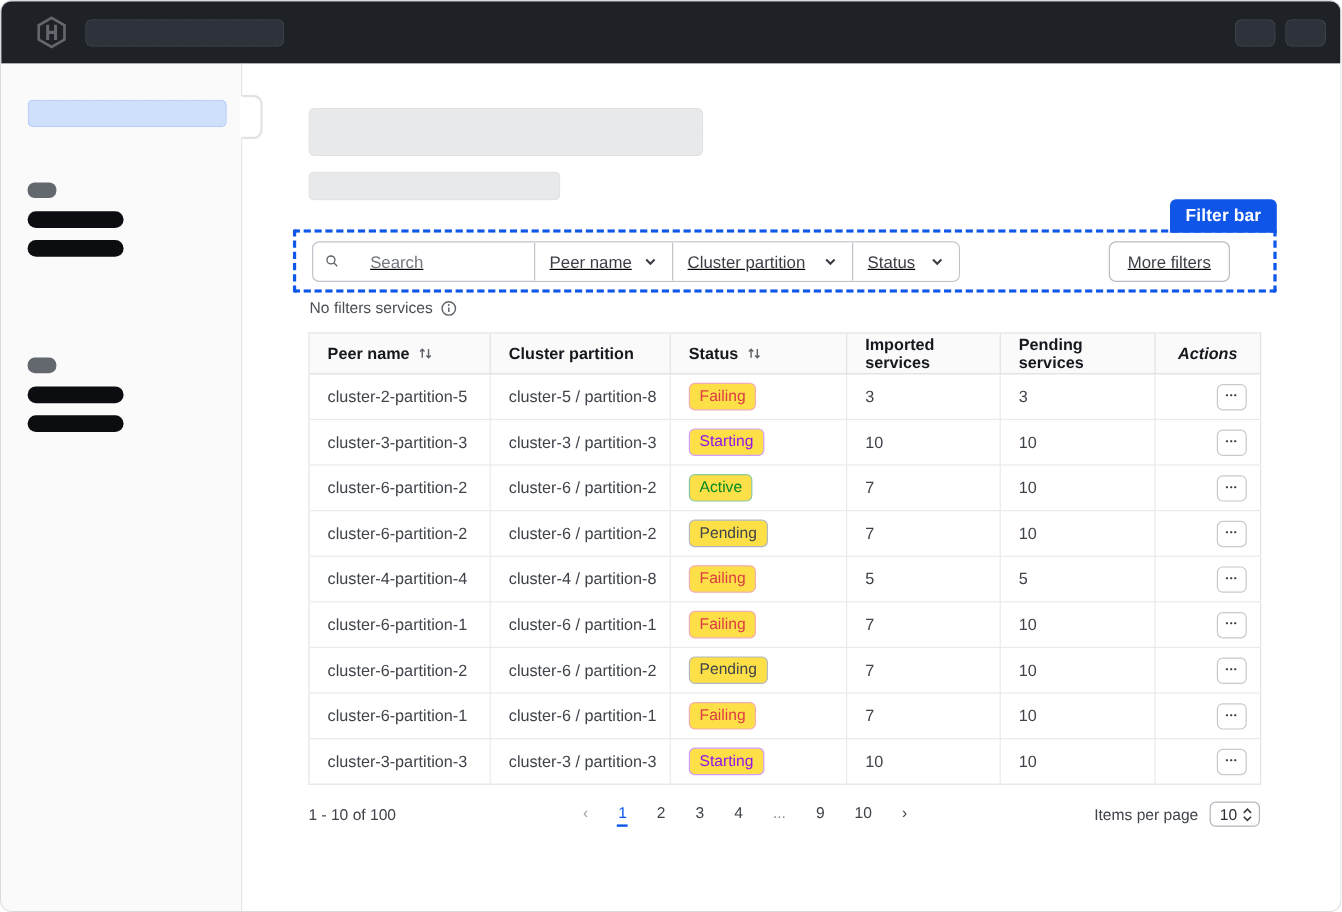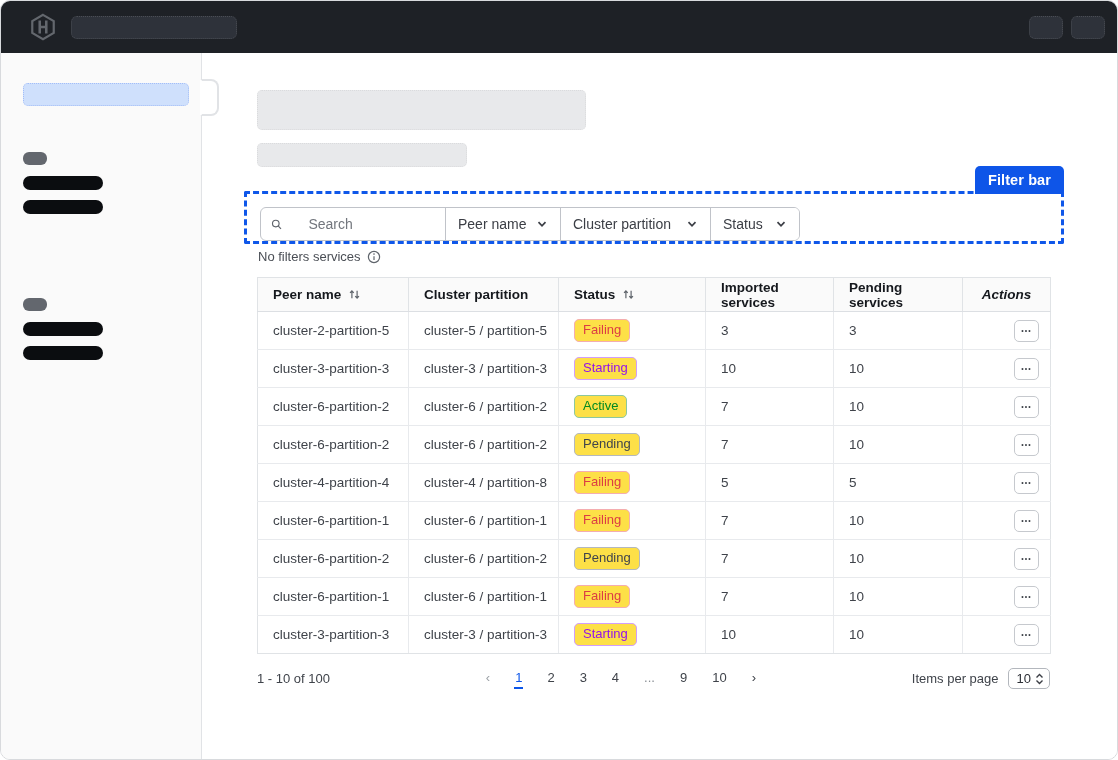--- a/index.html
+++ b/index.html
@@ -22,22 +22,22 @@
   .skel.blue{width:166px;height:23px;margin:30px 0 0 22px;background:#cfe0fc;border:1px dotted rgba(28,86,233,.25);border-radius:5px;}
   .skel.pill{width:24px;height:13px;background:#63676e;margin-left:22px;}
   .skel.bar{width:80px;height:14px;background:#0b0d10;border-radius:7px;margin-left:22px;}
   .mt46{margin-top:46px;} .mt10{margin-top:10px;} .mt11{margin-top:11px;} .mt84{margin-top:84px;}
   
   .main{flex:1;background:#fff;padding:0 54px 0 55px;box-sizing:border-box;position:relative;}
   .skel-title{width:327px;height:38px;background:#e8e9eb;border:1px dotted rgba(0,0,0,.06);border-radius:5px;margin-top:37px;}
   .skel-sub{width:208px;height:22px;background:#e8e9eb;border:1px dotted rgba(0,0,0,.06);border-radius:5px;margin-top:13px;}
   
   .filter-wrap{position:relative;margin:24px 0 0 -13px;width:820px;height:53px;box-sizing:border-box;
-               border:3px dashed #0f57e9;border-radius:2px;display:flex;align-items:flex-end;
-               padding:0 36px 0 13px;}
+               border:3px dashed #0f57e9;border-radius:2px;display:flex;align-items:center;
+               padding:0 36px 0 13px;text-decoration:underline;}
   .filter-tag{position:absolute;top:-28px;right:-3px;height:28px;background:#0e55e8;color:#fff;
               font-size:14.5px;font-weight:700;display:flex;align-items:center;padding:0 13px;
               border-radius:5px 5px 0 0;letter-spacing:.1px;}
   .filter-group{display:flex;align-items:stretch;height:34px;border:1px solid #c0c3c9;border-radius:6px;
                 background:#fff;overflow:hidden;box-sizing:border-box;}
   .search-seg{width:184px;display:flex;align-items:center;padding:0 8px 0 10px;box-sizing:border-box;gap:24px;}
   .search-seg input{border:none;outline:none;font-size:14px;color:#3f434a;width:100%;font-family:inherit;background:transparent;}
   .search-seg input::placeholder{color:#72767d;opacity:1;}
   .seg{display:flex;align-items:center;justify-content:space-between;border-left:1px solid #c0c3c9;
        padding:0 12px;box-sizing:border-box;font-size:14px;color:#3b3e45;cursor:pointer;background:#fff;}
@@ -139,20 +139,21 @@
                 <path d="M2.5 4.2 L6 7.8 L9.5 4.2"></path>
               </svg>
           </div>
           <div class="seg seg-status">
             <span>Status</span>
             <svg width="12" height="12" viewBox="0 0 12 12" fill="none" stroke="#3b3e45" stroke-width="1.7">
                 <path d="M2.5 4.2 L6 7.8 L9.5 4.2"></path>
               </svg>
           </div>
         </div>
+        <button class="more-filters">More filters</button>
       </div>
 
       <div class="no-filters">
         <span>No filters services</span>
         <svg width="14" height="14" viewBox="0 0 14 14" fill="none" stroke="#5f646b" stroke-width="1.2">
           <circle cx="7" cy="7" r="5.6"></circle>
             <path d="M7 6.3 V10"></path>
             <circle cx="7" cy="4.1" r="0.8" fill="#5f646b" stroke="none"></circle>
         </svg>
       </div>
@@ -196,21 +197,21 @@
               <th>
                 <span class="th-inner">
                   <span>Actions</span>
                 </span>
               </th>
             </tr>
           </thead>
         <tbody>
             <tr>
               <td>cluster-2-partition-5</td>
-              <td>cluster-5 / partition-5</td>
+              <td>cluster-5 / partition-8</td>
               <td><span class="badge" style="color: rgb(220, 61, 68); border-color: rgb(244, 173, 176);">Failing</span></td>
               <td>3</td>
               <td>3</td>
               <td><button class="actions-btn" style="font-size: 7px;">•••</button></td>
             </tr>
             <tr>
               <td>cluster-3-partition-3</td>
               <td>cluster-3 / partition-3</td>
               <td><span class="badge" style="color: rgb(146, 18, 236); border-color: rgb(209, 158, 251);">Starting</span></td>
               <td>10</td>

